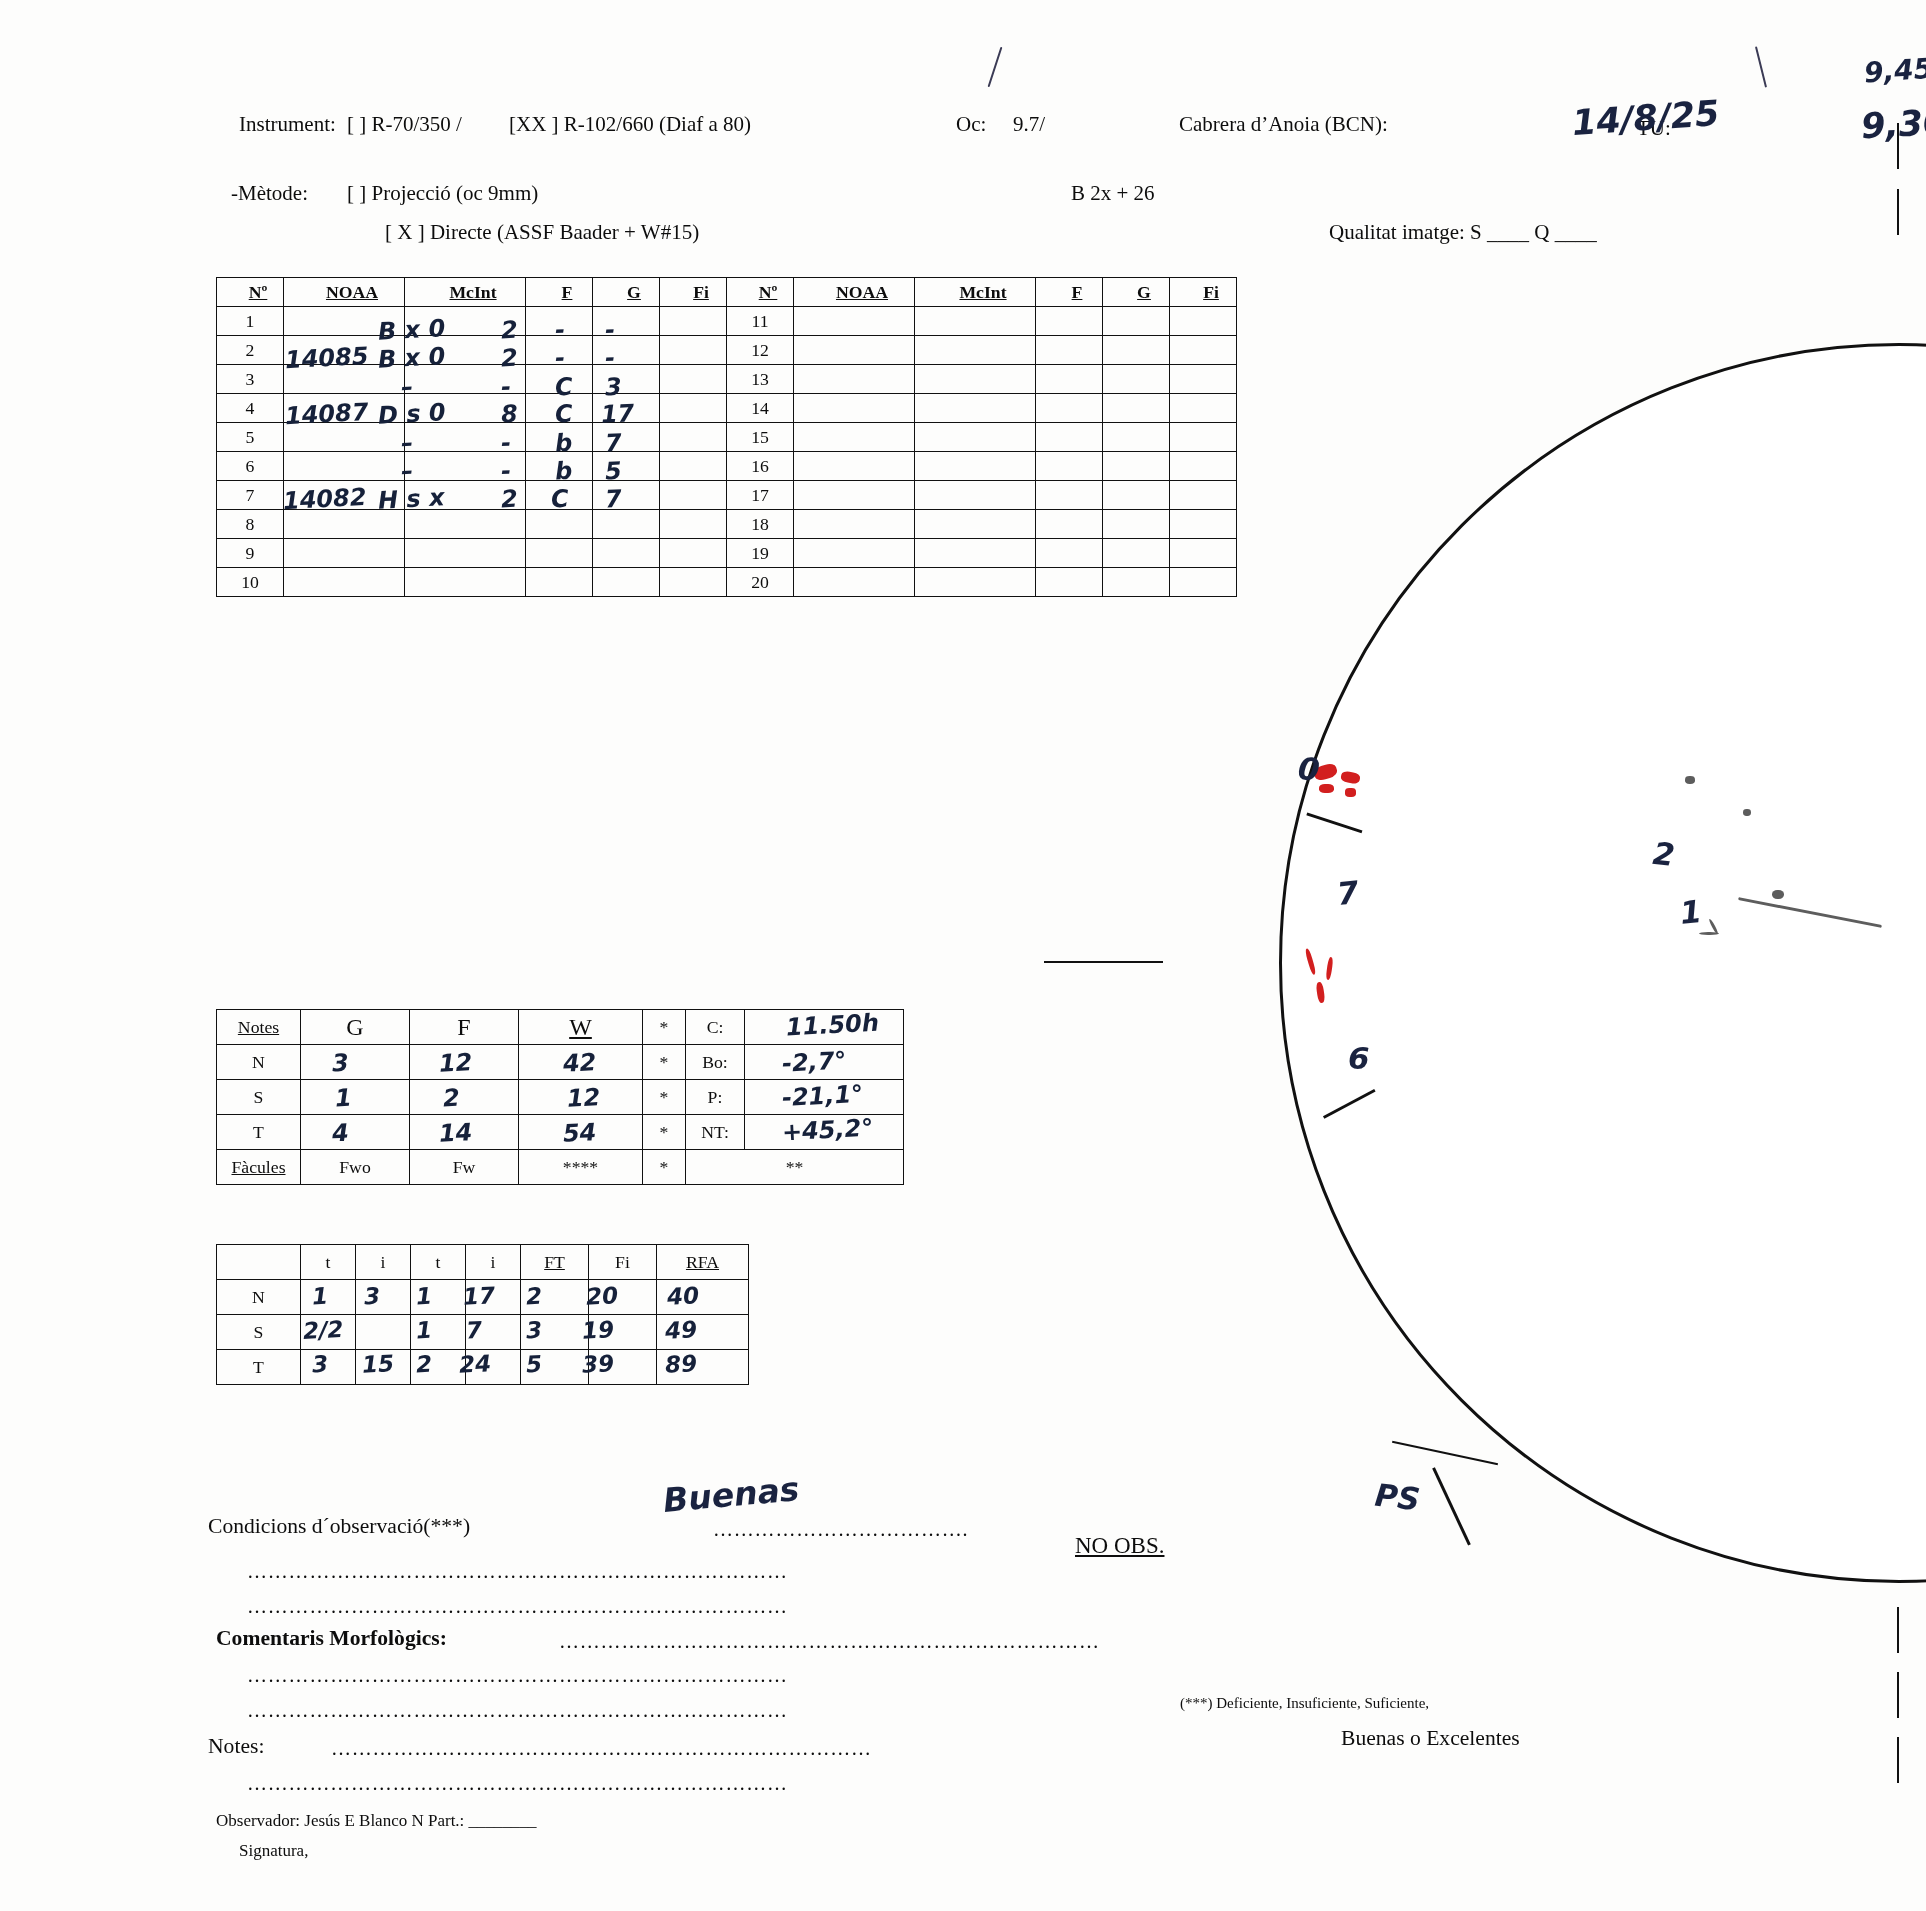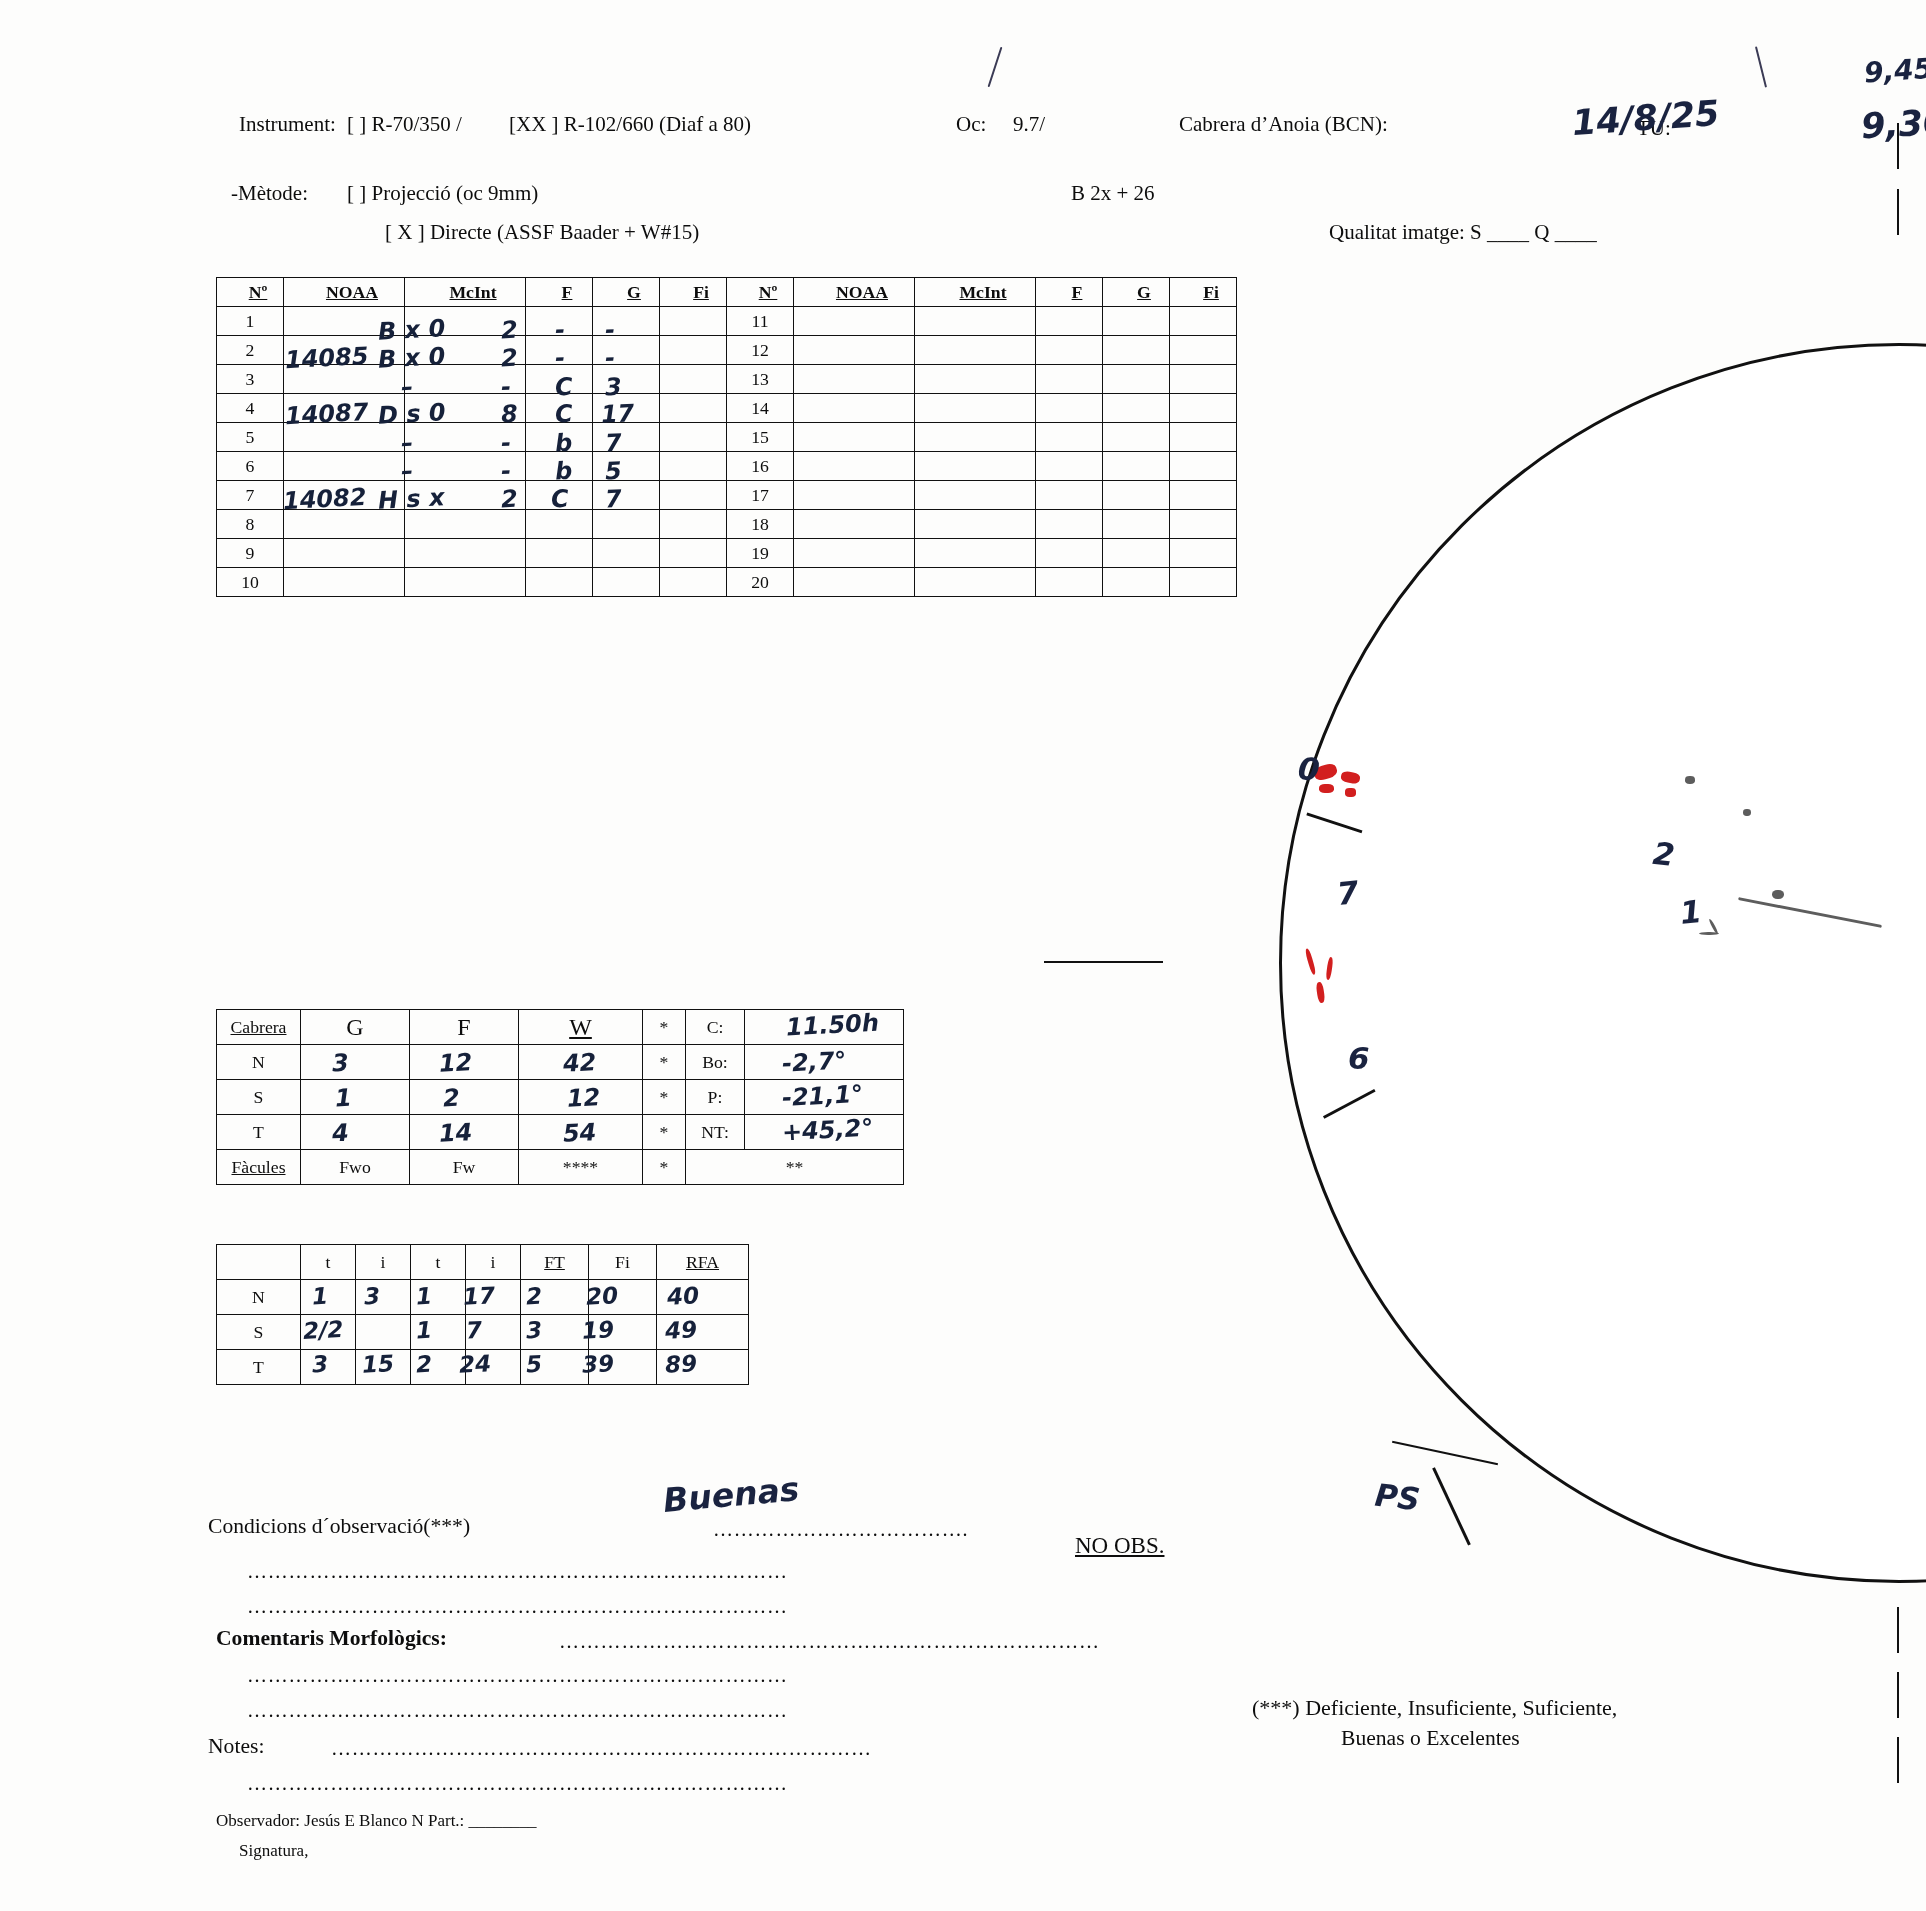--- a/index.html
+++ b/index.html
@@ -131,21 +131,21 @@
     position: absolute;
     background: #111;
   }
 
   #no-obs {
     left: 1075px; top: 1533px;
     font-size: 23px;
     font-weight: normal;
     text-decoration: underline;
   }
-  #legend1 { left: 1252px; top: 1695px; font-size: 22px; white-space: nowrap;}
+  #legend1 { left: 1180px; top: 1695px; font-size: 15px; white-space: nowrap;}
   #legend2 { left: 1341px; top: 1726px; font-size: 21.6px; white-space: nowrap;}
 
   #observer { left: 216px; top: 1811px; font-size: 17px; white-space: nowrap;}
   #signature { left: 239px; top: 1841px; font-size: 17px; white-space: nowrap;}
 </style>
 </head>
 <body>
 
 <div class="sheet">
 
@@ -375,21 +375,21 @@
     <div class="abs hand" style="left:67px; top:208px; font-size:24px;">14082</div>
     <div class="abs hand" style="left:162px; top:208px; font-size:24px;">H s x</div>
     <div class="abs hand" style="left:285px; top:208px; font-size:24px;">2</div>
     <div class="abs hand" style="left:335px; top:208px; font-size:24px;">C</div>
     <div class="abs hand" style="left:389px; top:208px; font-size:24px;">7</div>
   </div>
 
   <table class="grid abs" id="taques-table">
     <tbody>
       <tr>
-        <td style="width:83px;" class="bold ul">Cabrera</td>
+        <td style="width:83px;" class="bold ul">Notes</td>
         <td style="width:108px; font-size:24px;" class="bold">G</td>
         <td style="width:108px; font-size:24px;" class="bold">F</td>
         <td style="width:123px; font-size:24px;" class="bold ul">W</td>
         <td style="width:42px;">*</td>
         <td style="width:58px;" class="bold">C:</td>
         <td style="width:158px;"></td>
       </tr>
       <tr>
         <td class="bold">N</td>
         <td></td>

